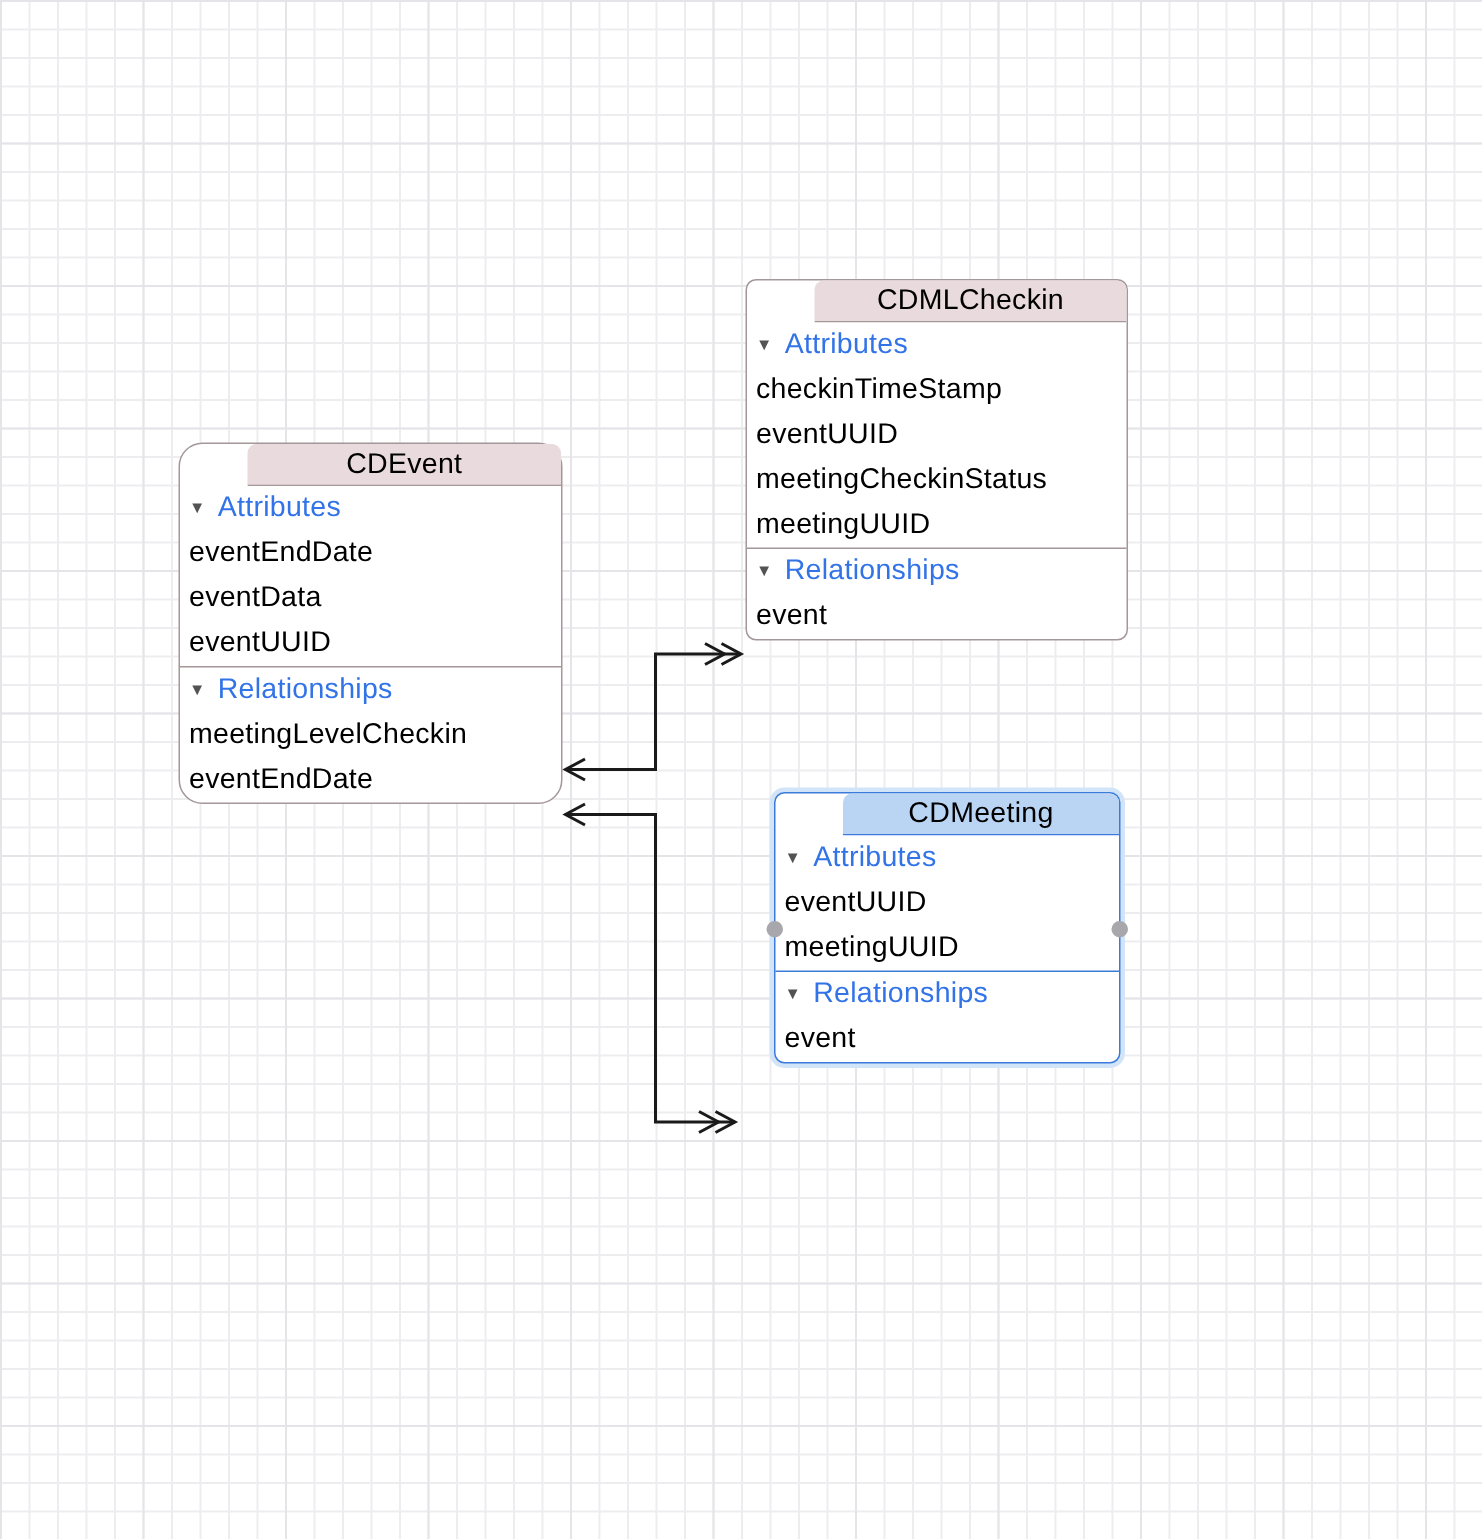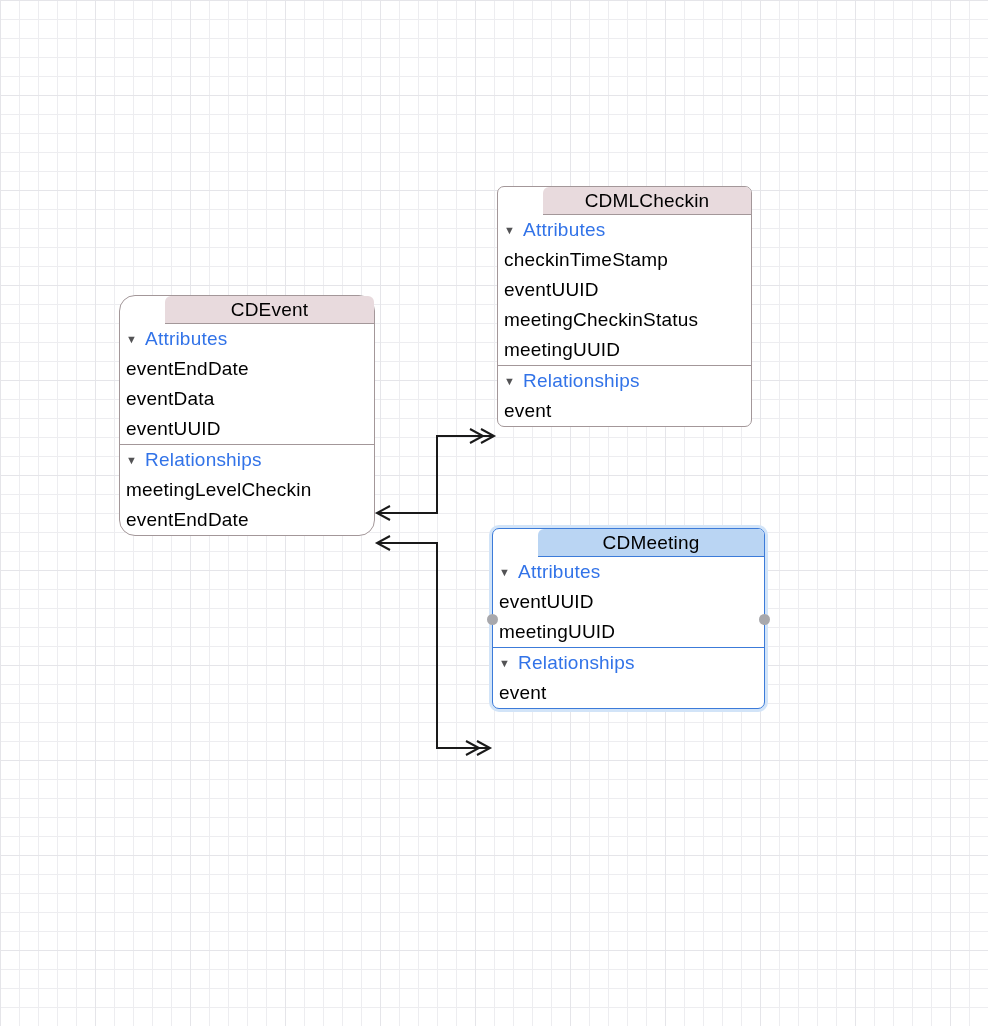--- a/index.html
+++ b/index.html
@@ -147,21 +147,21 @@
       <div class="section-row">
         <span class="disclosure">▼</span>
         <span class="section-label">Relationships</span>
       </div>
       <div class="rows">
           <div class="row">event</div>
         </div>
     </div>
   </div>
 
-  <div class="entity selected" style="left: 492px; top: 528px; width: 273px;">
+  <div class="entity selected" style="left: 516px; top: 528px; width: 231px;">
     <div class="handle handle-left"></div>
     <div class="handle handle-right"></div>
     <div class="entity-header">CDMeeting</div>
     <div class="section section-attr">
       <div class="section-row">
         <span class="disclosure">▼</span>
         <span class="section-label">Attributes</span>
       </div>
       <div class="rows">
           <div class="row">eventUUID</div>

